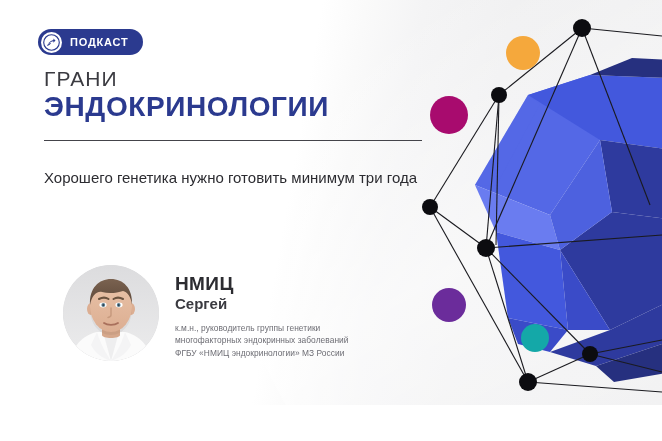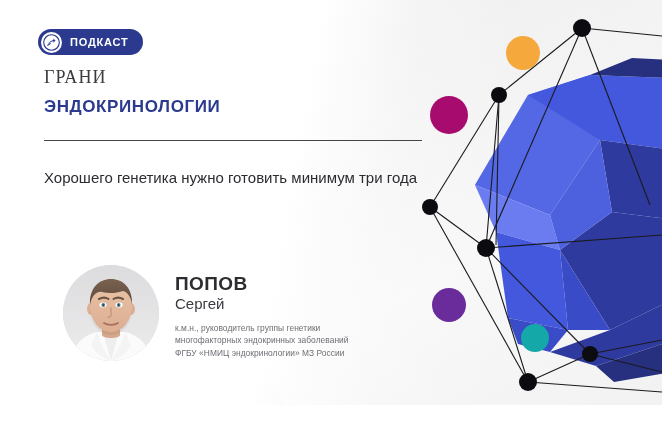--- a/index.html
+++ b/index.html
@@ -109,29 +109,28 @@
   }
 
   
   .show {
     position: absolute;
     left: 44px;
     top: 68px;
     line-height: 1.0;
   }
   .show-line1 {
-    font-size: 18px;
+    font-size: 21px;
     font-weight: normal;
     letter-spacing: 1.1px;
     color: #3b3b41;
-    margin-bottom: 12px;
-    font-family: Liberation Serif, serif;
+    margin-bottom: 4px;
   }
   .show-line2 {
-    font-size: 17px;
+    font-size: 28px;
     font-weight: bold;
     letter-spacing: 0.6px;
     color: #2b3a8f;
   }
 
   .divider {
     position: absolute;
     left: 44px;
     top: 140px;
     width: 378px;
@@ -174,21 +173,21 @@
   .speaker-text { padding-top: 9px; }
   .speaker-last {
     font-size: 19px;
     font-weight: bold;
     letter-spacing: 0.4px;
     color: #2c2c31;
     line-height: 1.05;
   }
   .speaker-first {
     font-size: 15px;
-    font-weight: normal;
+    font-weight: bold;
     color: #3a3a40;
     line-height: 1.25;
     margin-top: 1px;
   }
   .speaker-credentials {
     margin-top: 8px;
     font-size: 8.4px;
     line-height: 1.48;
     color: #6d6d74;
     letter-spacing: 0.05px;
@@ -349,21 +348,21 @@
           <path d="M48 43v7c0 1.5-1.6 2.2-3 2.4" stroke="#c79a7e" stroke-width="1.5" fill="none" stroke-linecap="round"></path>
 
           <path d="M41 58c3.5 2.6 10.5 2.6 14 0" stroke="#a9705c" stroke-width="1.8" fill="none" stroke-linecap="round"></path>
 
           <path d="M27 41c0 14 9 26 21 26s21-12 21-26c1 16-8 29-21 29S26 57 27 41z" fill="#000000" opacity="0.05"></path>
         </g>
       </svg>
     </div>
 
     <div class="speaker-text">
-      <div class="speaker-last">ПОПОВ</div>
+      <div class="speaker-last">НМИЦ</div>
       <div class="speaker-first">Сергей</div>
       <div class="speaker-credentials">к.м.н., руководитель группы генетики
 многофакторных эндокринных заболеваний
 ФГБУ «НМИЦ эндокринологии» МЗ России</div>
     </div>
   </div>
 
 </div>
 
 </body></html>

